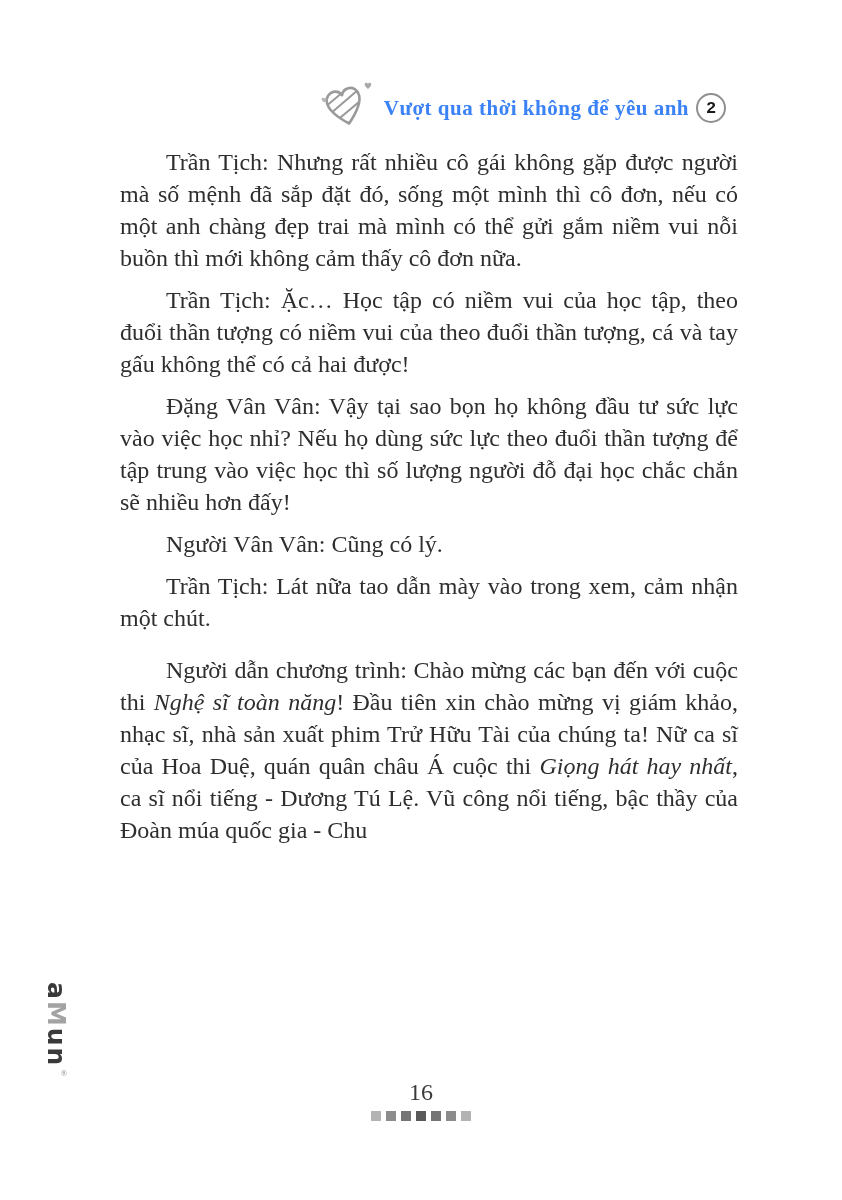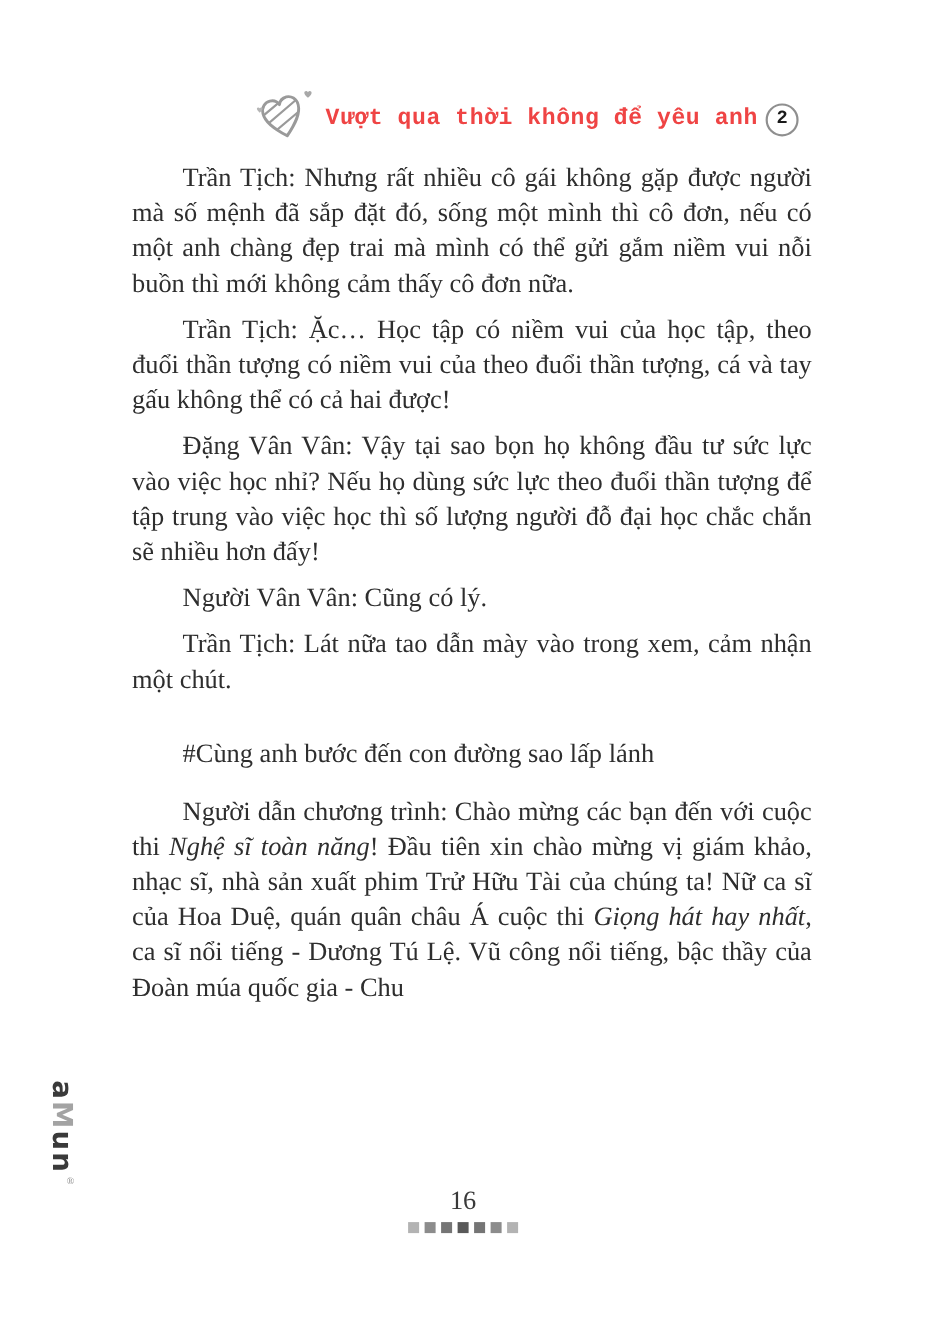--- a/index.html
+++ b/index.html
@@ -21,25 +21,25 @@
     width: 618px;
     display: flex;
     align-items: center;
     justify-content: flex-end;
     gap: 7px;
     padding-right: 12px;
     box-sizing: border-box;
   }
   .header .icon-wrap { flex: 0 0 auto; margin-right: 2px; }
   .header .title {
-    font-family: Liberation Mono, monospace;
+    font-family: Liberation Serif, serif;
     font-weight: bold;
     font-size: 21px;
     letter-spacing: 0.5px;
-    color: #ef4444;
+    color: #3b82f6;
     white-space: nowrap;
   }
   .vol-badge {
     display: inline-flex;
     align-items: center;
     justify-content: center;
     width: 26px;
     height: 26px;
     border: 2px solid #8f8f8f;
     border-radius: 50%;
@@ -147,21 +147,20 @@
     <span class="title">Vượt qua thời không để yêu anh</span>
     <span class="vol-badge">2</span>
   </header>
 
   <main class="text-block">
       <p class="para dialogue"><span>Trần Tịch: Nhưng rất nhiều cô gái không gặp được người mà số mệnh đã sắp đặt đó, sống một mình thì cô đơn, nếu có một anh chàng đẹp trai mà mình có thể gửi gắm niềm vui nỗi buồn thì mới không cảm thấy cô đơn nữa.</span></p>
       <p class="para dialogue"><span>Trần Tịch: Ặc… Học tập có niềm vui của học tập, theo đuổi thần tượng có niềm vui của theo đuổi thần tượng, cá và tay gấu không thể có cả hai được!</span></p>
       <p class="para dialogue"><span>Đặng Vân Vân: Vậy tại sao bọn họ không đầu tư sức lực vào việc học nhỉ? Nếu họ dùng sức lực theo đuổi thần tượng để tập trung vào việc học thì số lượng người đỗ đại học chắc chắn sẽ nhiều hơn đấy!</span></p>
       <p class="para dialogue"><span>Người Vân Vân: Cũng có lý.</span></p>
       <p class="para dialogue"><span>Trần Tịch: Lát nữa tao dẫn mày vào trong xem, cảm nhận một chút.</span></p>
-      <p class="para hashtag gap-medium"><span>#Cùng anh bước đến con đường sao lấp lánh</span></p>
       <p class="para dialogue gap-large"><span>Người dẫn chương trình: Chào mừng các bạn đến với cuộc thi </span><em>Nghệ sĩ toàn năng</em><span>! Đầu tiên xin chào mừng vị giám khảo, nhạc sĩ, nhà sản xuất phim Trử Hữu Tài của chúng ta! Nữ ca sĩ của Hoa Duệ, quán quân châu Á cuộc thi </span><em>Giọng hát hay nhất</em><span>, ca sĩ nổi tiếng - Dương Tú Lệ. Vũ công nổi tiếng, bậc thầy của Đoàn múa quốc gia - Chu</span></p>
     </main>
 
   <aside class="publisher-logo">
     <span class="logo-text"><span style="color: rgb(58, 58, 58);">a</span><span style="color: rgb(163, 163, 163);">M</span><span style="color: rgb(58, 58, 58);">u</span><span style="color: rgb(58, 58, 58);">n</span></span>
     <span class="logo-reg">®</span>
   </aside>
 
   <footer>
     <div class="page-number">16</div>

